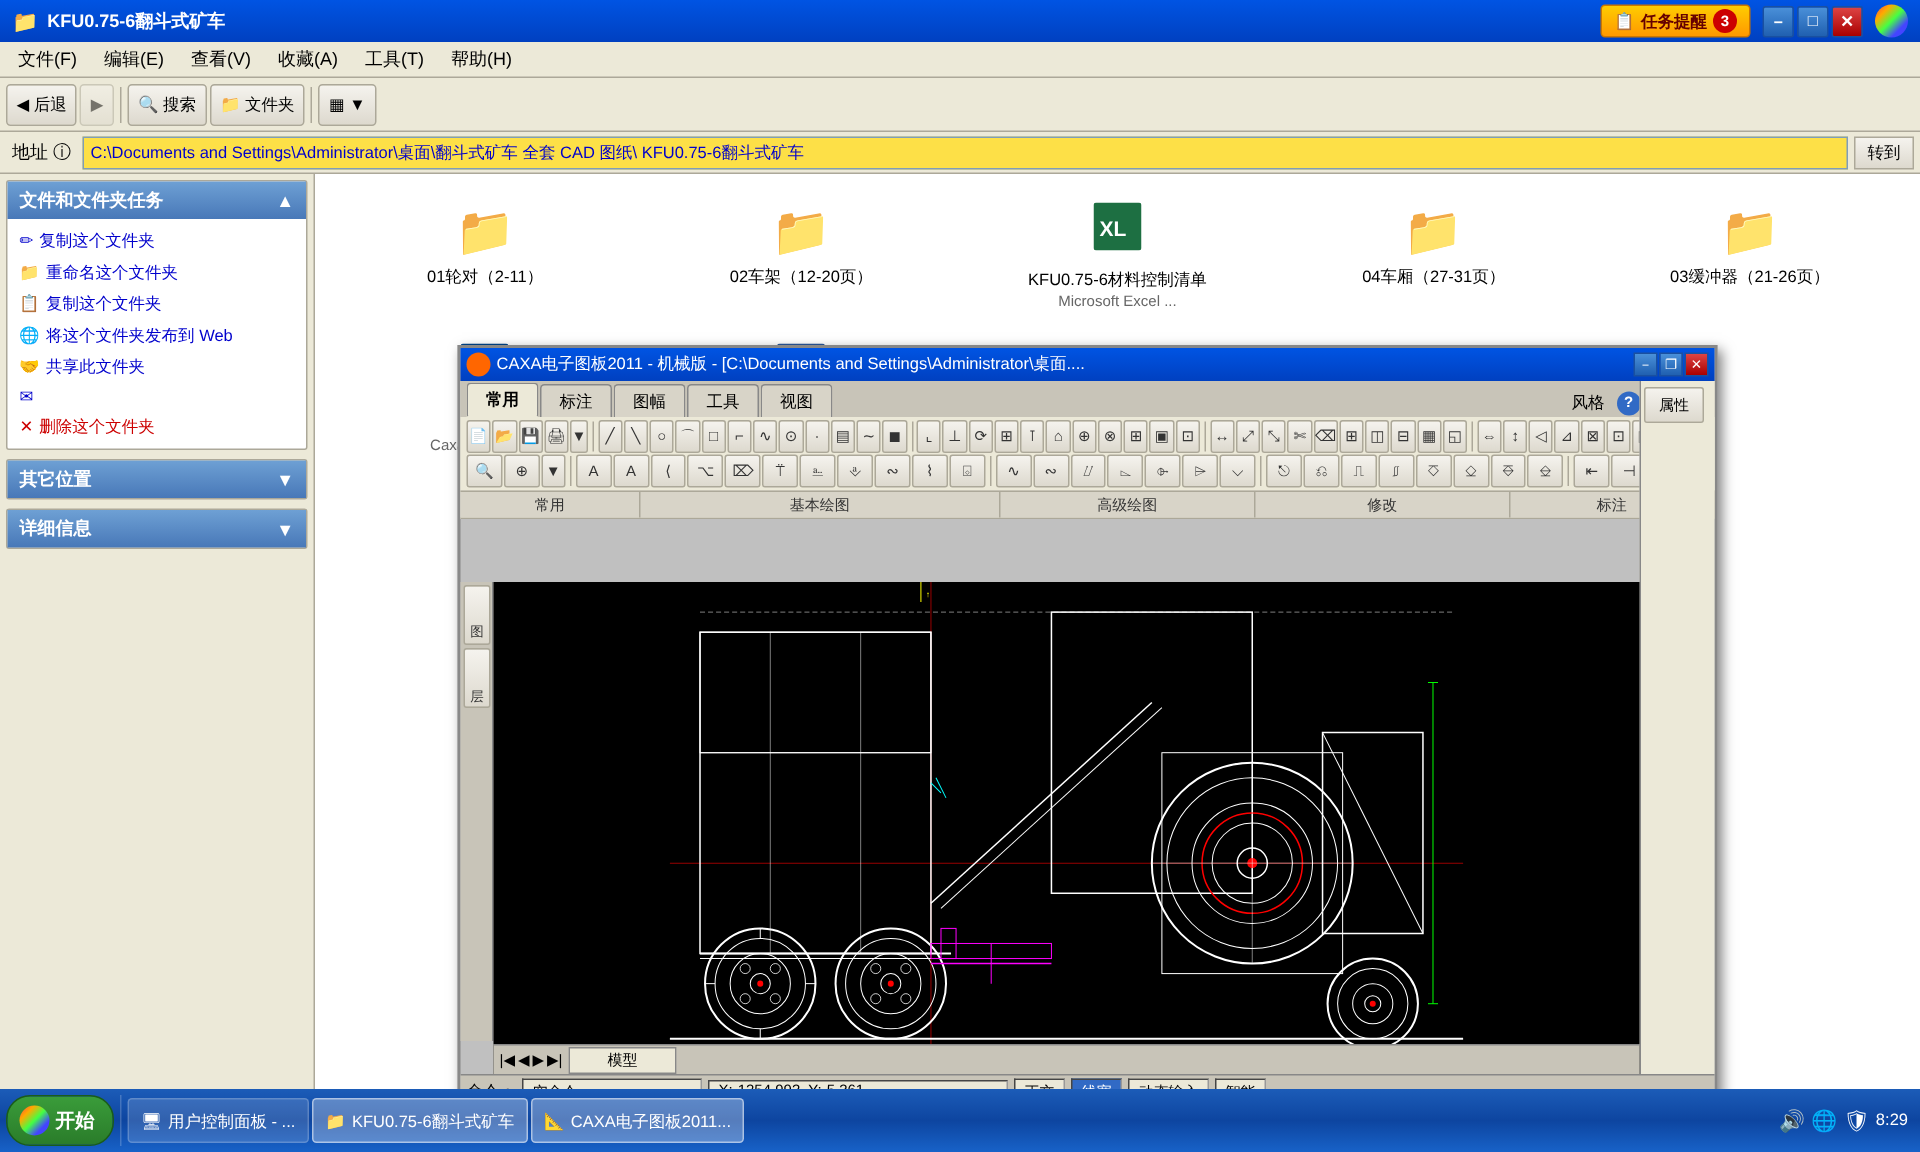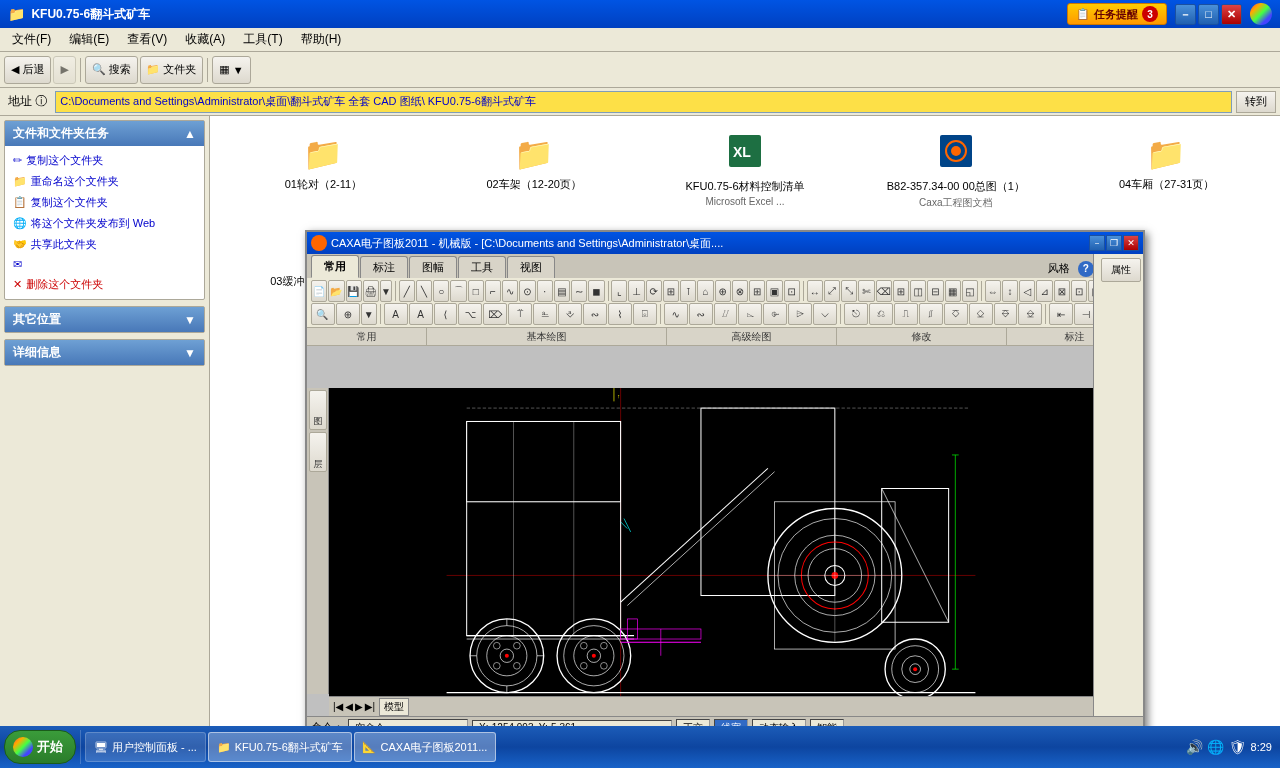--- a/index.html
+++ b/index.html
@@ -212,21 +212,21 @@
       padding: 0 4px;
       color: white;
       font-size: 11px;
     }
     #caxa-titlebar .caxa-logo {
       width: 16px; height: 16px;
       background: #ff6600;
       border-radius: 50%;
       margin-right: 4px;
     }
-    #caxa-titlebar .caxa-title-left { display: flex; align-items: center; }
+    #caxa-titlebar .caxa-title-left { display: flex; }
     #caxa-titlebar .caxa-win-btns { display: flex; gap: 1px; }
     #caxa-titlebar .caxa-win-btn {
       width: 16px; height: 16px;
       background: linear-gradient(to bottom, #4a90d9, #2060b0);
       border: 1px solid #1a50a0;
       color: white; font-size: 9px;
       display: flex; align-items: center; justify-content: center;
       cursor: pointer;
     }
 
@@ -307,21 +307,21 @@
     
     #caxa-side-panel {
       position: absolute;
       right: 0; top: 22px;
       width: 50px;
       height: calc(100% - 22px - 22px);
       background: #ECE9D8;
       border-left: 1px solid #888;
       display: flex;
       flex-direction: column;
-      align-items: flex-end;
+      align-items: flex-start;
       padding: 4px 2px;
       gap: 2px;
     }
     .side-panel-btn {
       width: 40px;
       padding: 4px 2px;
       background: linear-gradient(to bottom, #f5f3ee, #ddd9ce);
       border: 1px solid #ACA899;
       border-radius: 2px;
       cursor: pointer;
@@ -579,31 +579,20 @@
         <span class="file-icon" style="font-size:32px;">
           <svg width="32" height="32" viewBox="0 0 32 32">
             <rect width="32" height="32" rx="2" fill="#1D6F42"></rect>
             <text x="4" y="22" font-size="14" fill="white" font-weight="bold">XL</text>
           </svg>
         </span>
         <span class="file-name">KFU0.75-6材料控制清单</span>
         <span class="file-subtext">Microsoft Excel ...</span>
       </div>
 
-      <div class="file-item">
-        <span class="file-icon">
-          <svg width="32" height="32" viewBox="0 0 32 32">
-            <rect width="32" height="32" rx="2" fill="#004488"></rect>
-            <circle cx="16" cy="16" r="10" fill="none" stroke="#ff6600" stroke-width="2"></circle>
-            <circle cx="16" cy="16" r="5" fill="#ff6600"></circle>
-          </svg>
-        </span>
-        <span class="file-name">B82-357.34-00 00总图（1）</span>
-        <span class="file-subtext">Caxa工程图文档</span>
-      </div>
 
       <div class="file-item">
         <span class="file-icon folder-icon">📁</span>
         <span class="file-name">04车厢（27-31页）</span>
       </div>
 
       <div class="file-item">
         <span class="file-icon folder-icon">📁</span>
         <span class="file-name">03缓冲器（21-26页）</span>
       </div>
@@ -883,21 +872,21 @@
     </svg>
   </div>
 
   <div style="position:absolute;bottom:22px;left:22px;right:50px;height:20px;background:#C8C4B8;border-top:1px solid #888;display:flex;align-items:center;">
     <div style="display:flex;align-items:center;gap:2px;padding:0 4px;">
       <span style="cursor:pointer;font-size:10px;">|◀</span>
       <span style="cursor:pointer;font-size:10px;">◀</span>
       <span style="cursor:pointer;font-size:10px;">▶</span>
       <span style="cursor:pointer;font-size:10px;">▶|</span>
     </div>
-    <div style="background:#ECE9D8;border:1px solid #888;padding:1px 4px;font-size:10px;cursor:pointer;">模型</div>
+    <div style="background:#ECE9D8;border:1px solid #888;padding:1px 25px;font-size:10px;cursor:pointer;">模型</div>
   </div>
 
   <div id="caxa-statusbar">
     <span>命令：</span>
     <div class="status-item" style="flex:1;max-width:120px;">空命令</div>
     <div class="status-item" style="flex:1;max-width:200px;">X:-1254.993, Y:-5.361</div>
     <div class="status-item">正交</div>
     <div class="status-item active">线宽</div>
     <div class="status-item">动态输入</div>
     <div class="status-item">智能</div>

